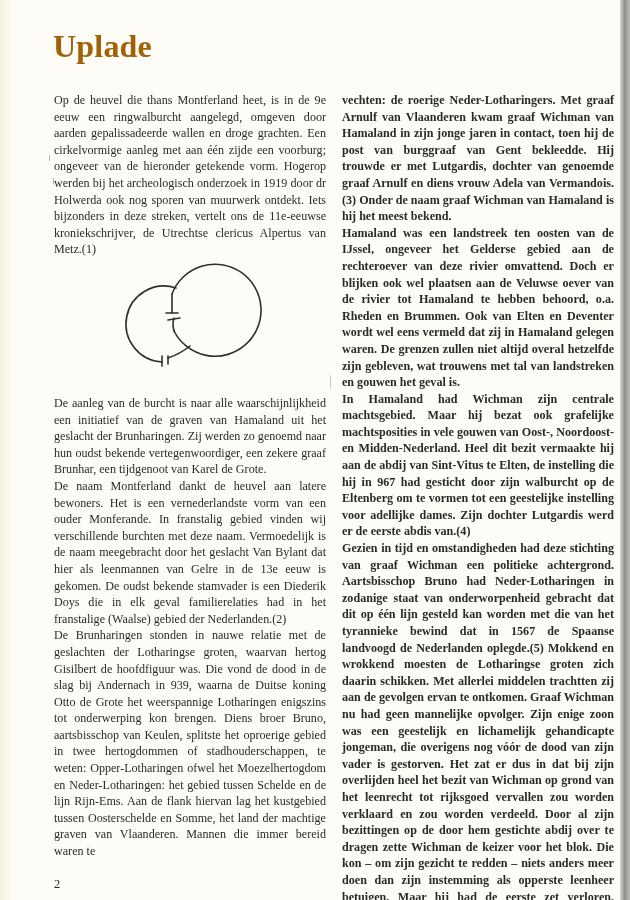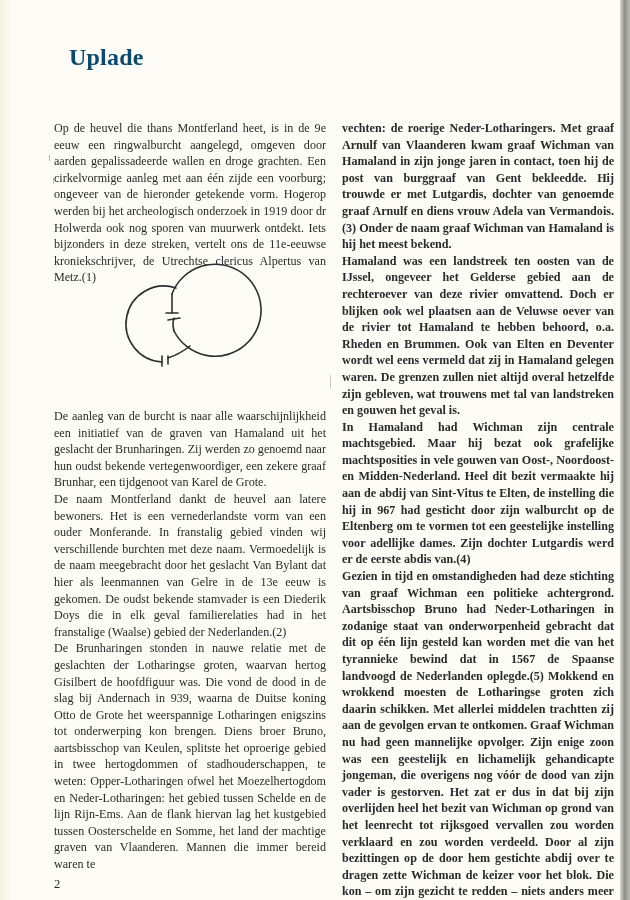--- a/index.html
+++ b/index.html
@@ -14,31 +14,30 @@
       position: absolute; left: 0; top: 0; width: 12px; height: 900px;
       background: linear-gradient(to right, #f3f1de, #fdfcf6);
     }
     .right-edge {
       position: absolute; right: 0; top: 0; width: 10px; height: 900px;
       background: linear-gradient(to right, #d9d9d2, #8d8f8a 45%, #b9bbb5);
     }
     .title {
       position: absolute; left: 53px; top: 28px;
       font-family: "Liberation Serif", "DejaVu Serif", serif;
-      font-weight: bold; font-size: 24px; color: #0c4a6e; margin: 16px;
+      font-weight: bold; font-size: 32px; color: #a16207; margin: 0;
       letter-spacing: 0.2px;
     }
     .col {
       position: absolute; width: 272px;
       font-size: 12.1px; line-height: 16.6px;
       text-align: justify;
-      margin-top: 28px;
     }
     .col-left { left: 54px; top: 92px; }
-    .col-left-2 { left: 54px; top: 380px; }
+    .col-left-2 { left: 54px; top: 395px; }
     .col-right { left: 342px; top: 92px; width: 272px; font-weight: bold; }
     .col p { margin: 0; text-align: justify; }
     .drawing {
       position: absolute; left: 110px; top: 258px; width: 170px; height: 110px;
     }
     .page-number {
       position: absolute; left: 54px; top: 877px;
       font-size: 12.5px; color: #2a2a2a;
     }
     .speck { position: absolute; width: 1px; height: 6px; background: #b8b6a8; }

